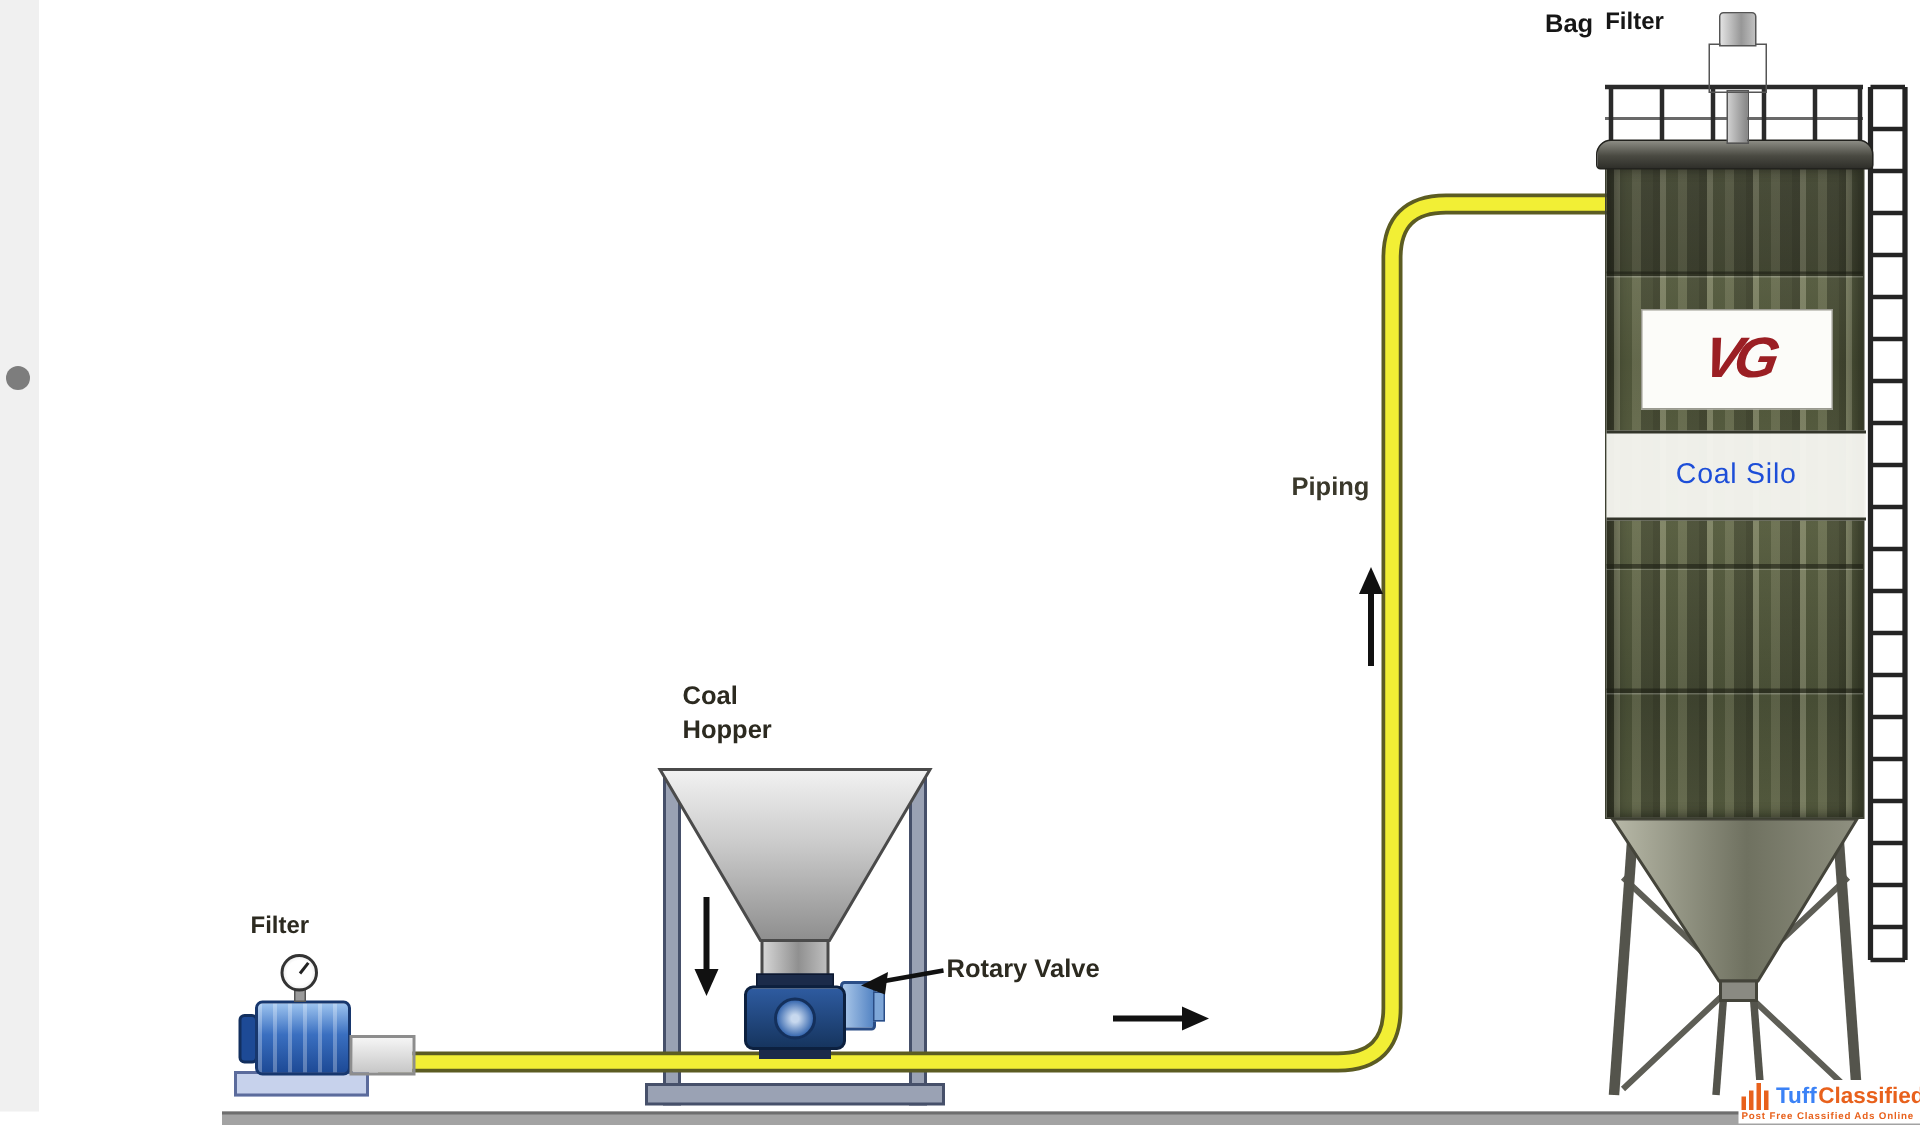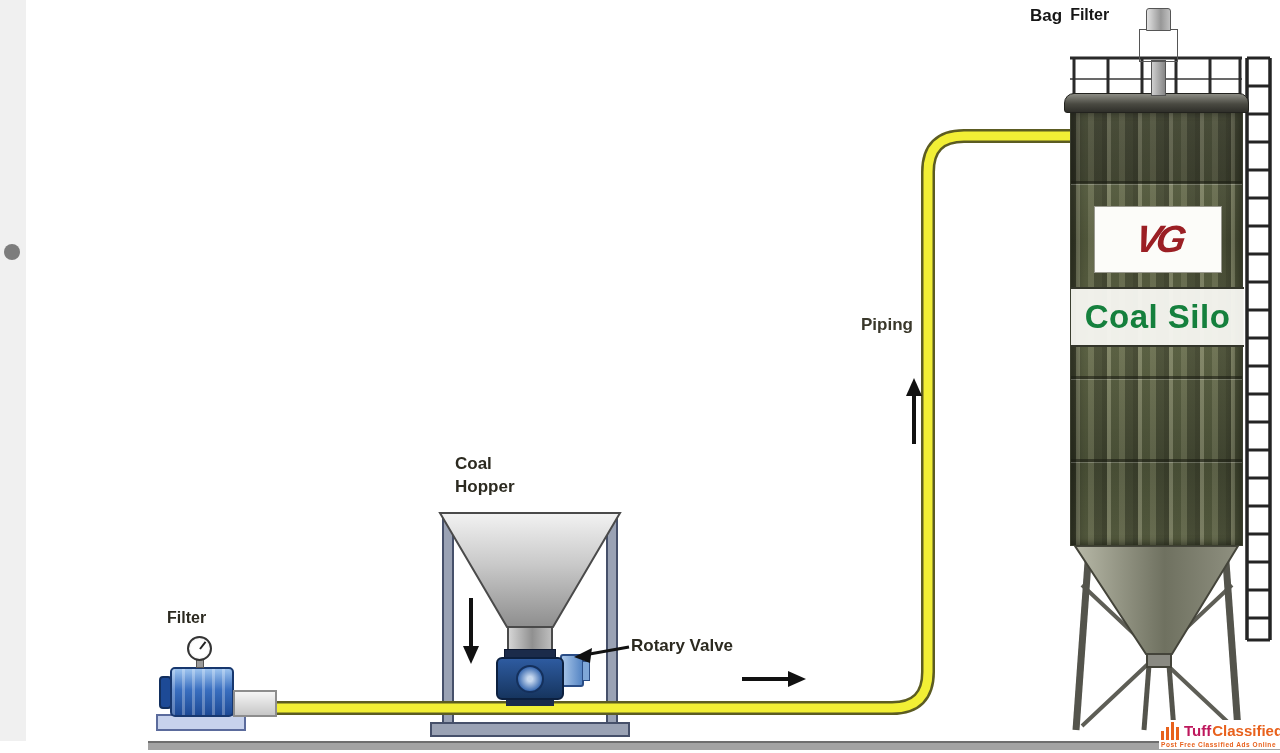--- a/index.html
+++ b/index.html
@@ -59,37 +59,37 @@
         rgba(30,36,20,.34) 23px 31px),
       linear-gradient(180deg,#7d8065 0%,#5a5e44 30%,#6b6f52 55%,#4e523c 82%,#5f6349 100%);
     box-shadow:inset 7px 0 9px rgba(0,0,0,.35), inset -7px 0 9px rgba(0,0,0,.35);}
   .sline{position:absolute;left:0;right:0;height:3px;background:rgba(28,30,20,.6);box-shadow:0 1px 0 rgba(255,255,255,.22);}
   .vg-panel{position:absolute;left:23px;top:95px;width:128px;height:67px;background:#fcfcf9;border:1px solid #9a9a90;
     display:flex;align-items:center;justify-content:center;box-sizing:border-box;}
   .vg-mono{font-size:38px;font-weight:800;font-style:italic;color:#9b1f24;letter-spacing:-5px;transform:skewX(-10deg);}
   .silo-band{position:absolute;left:0;top:176px;width:173px;height:60px;background:rgba(246,246,240,.96);
     border-top:2px solid #33352a;border-bottom:2px solid #33352a;box-sizing:border-box;
     display:flex;align-items:center;justify-content:center;}
-  .silo-name{font-size:33px;font-weight:bold;color:#15803d;letter-spacing:.5px;}
+  .silo-name{font-size:19px;font-weight:normal;color:#1d4ed8;letter-spacing:.5px;}
   .silo-roof{left:1064px;top:93px;width:185px;height:20px;border-radius:10px 10px 3px 3px;
     background:linear-gradient(180deg,#8c8c84,#4a4a42 55%,#2f2f2a);border:1px solid #22221e;box-sizing:border-box;}
   .bf-stem{left:1151px;top:60px;width:15px;height:36px;background:linear-gradient(90deg,#cfcfcf,#868686);
     border:1px solid #555;box-sizing:border-box;}
   .bf-body{left:1139px;top:29px;width:39px;height:33px;border:1px solid #555;box-sizing:border-box;
     background:repeating-linear-gradient(90deg,#cicaca 0 0),repeating-linear-gradient(90deg,#cdcdcd 0 4px,#8f8f8f 4px 8px);}
   .bf-cap{left:1146px;top:8px;width:25px;height:23px;border-radius:3px 3px 0 0;border:1px solid #555;box-sizing:border-box;
     background:linear-gradient(90deg,#e2e2e2,#979797 60%,#c0c0c0);}
 
   
   .brand{left:1159px;top:720px;width:120px;background:#fff;padding:2px 0 1px 2px;}
   .brand-row{display:flex;align-items:flex-end;gap:1px;}
   .brand-bars{display:flex;align-items:flex-end;gap:2px;margin-right:4px;}
   .brand-bars i{display:block;width:3px;background:#e8611c;}
   .b1{height:9px;} .b2{height:13px;} .b3{height:18px;} .b4{height:13px;}
-  .brand-t1{font-size:15px;font-weight:bold;color:#be185d;line-height:18px;}
+  .brand-t1{font-size:15px;font-weight:bold;color:#3b82f6;line-height:18px;}
   .brand-t2{font-size:15px;font-weight:bold;color:#e8611c;line-height:18px;}
   .brand-tag{font-size:6.5px;font-weight:bold;color:#e8611c;letter-spacing:.55px;margin-top:1px;white-space:nowrap;}
 </style>
 </head>
 <body>
 
 <div class="canvas">
 
   <div class="abs left-strip"></div>
   <div class="abs left-dot"></div>

